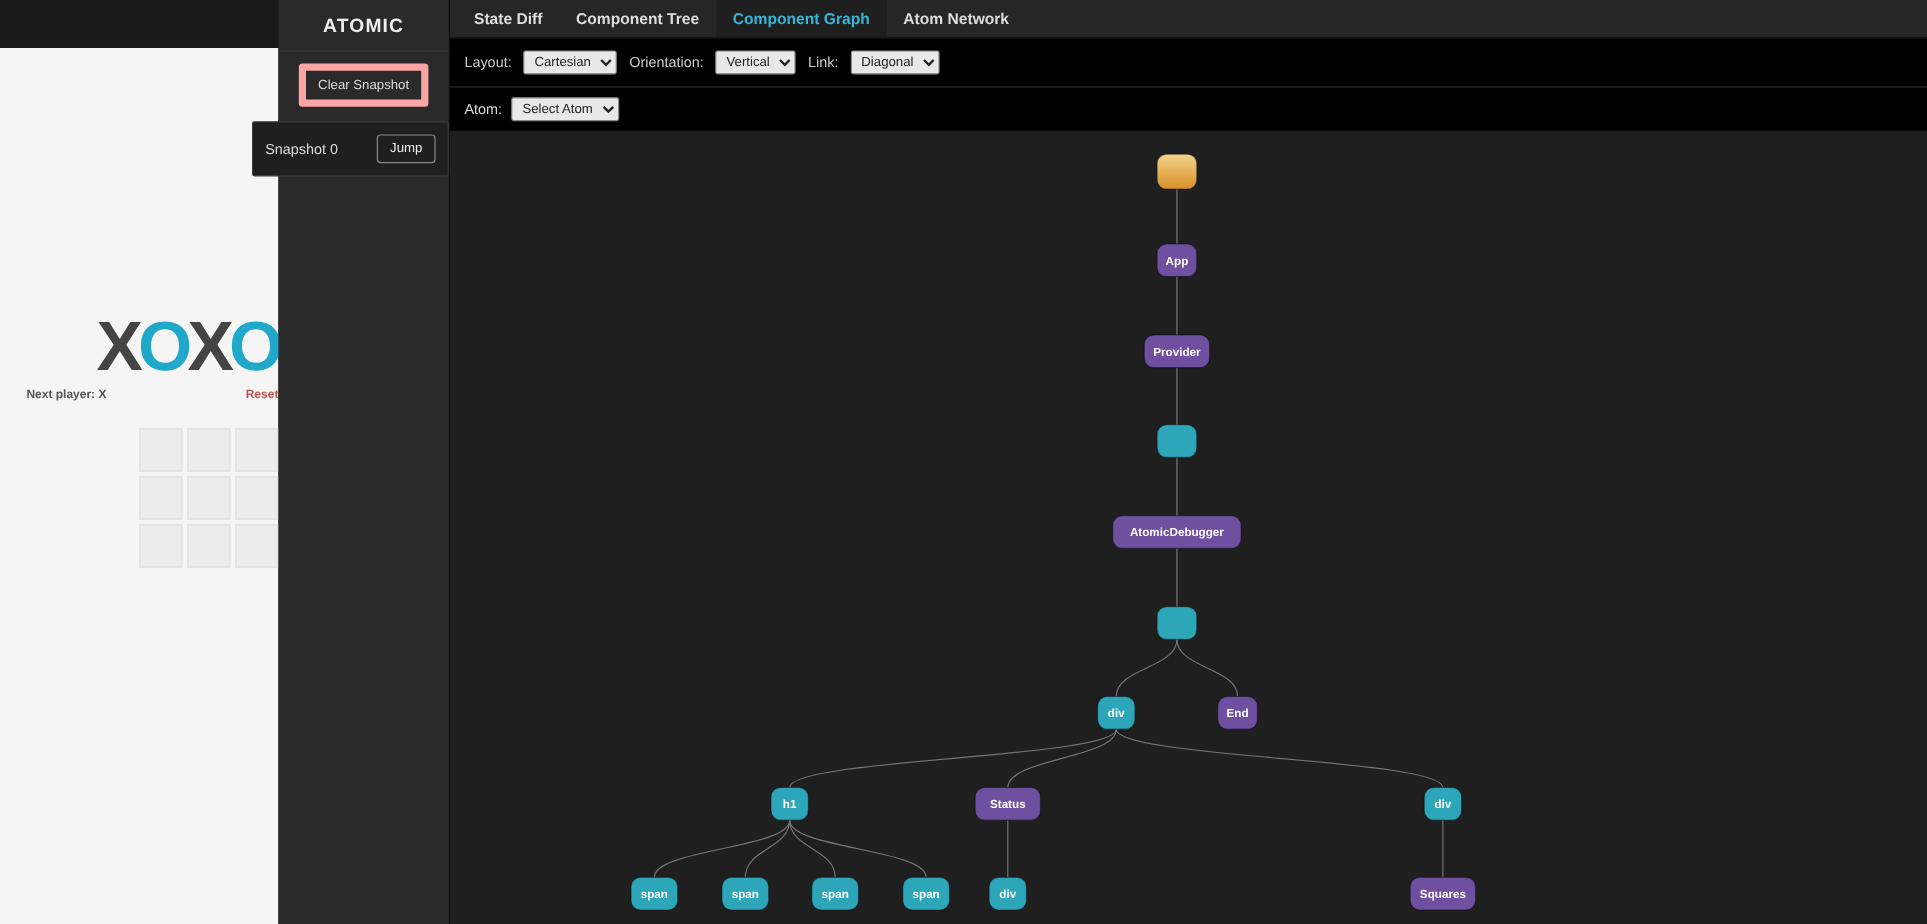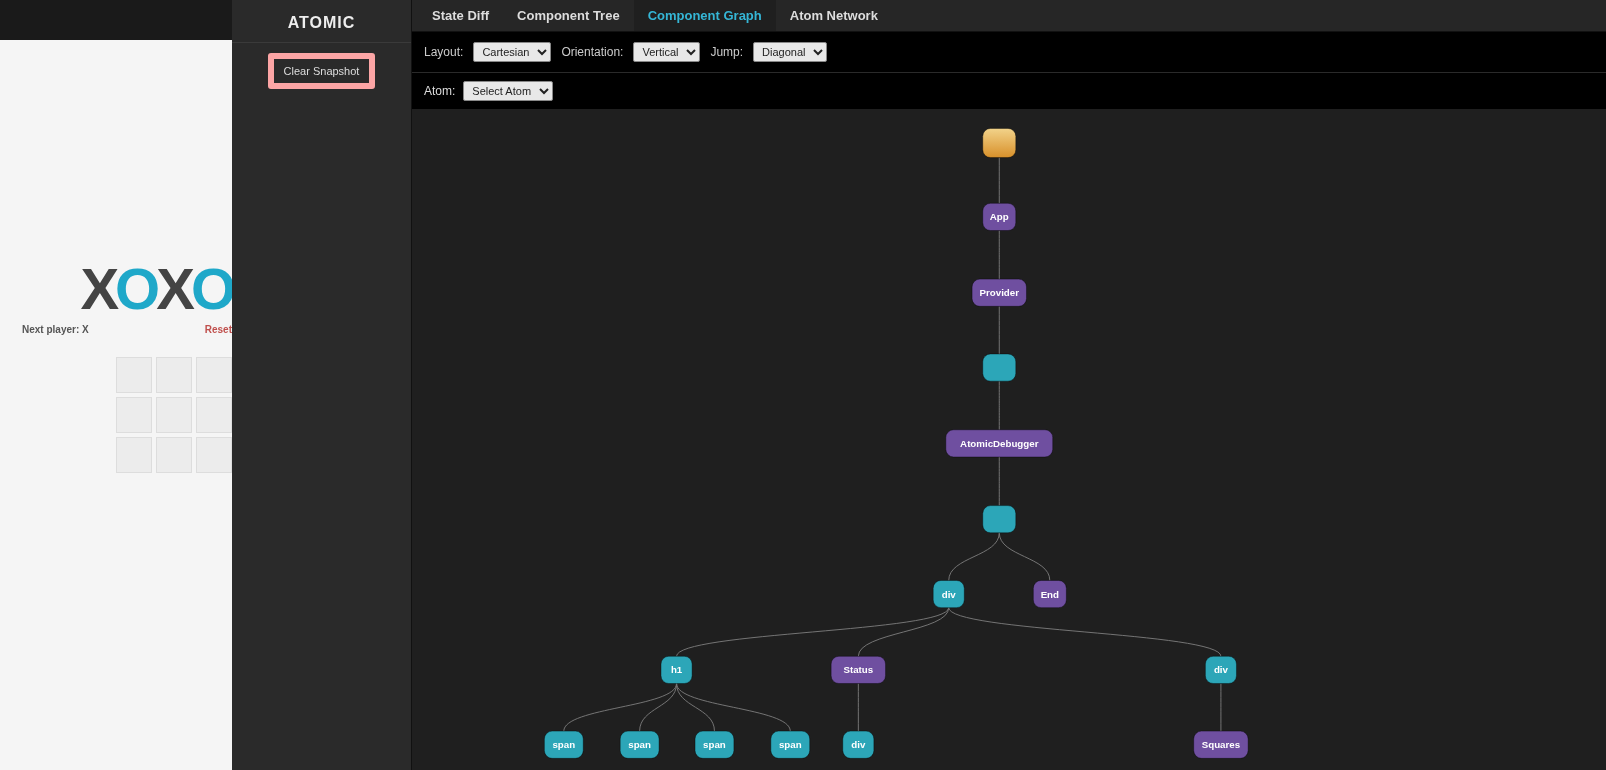--- a/index.html
+++ b/index.html
@@ -18,21 +18,21 @@
     display: flex; justify-content: space-between; width: 210px; margin-top: 6px; font-size: 10px;
     color: #555;
     font-weight: bold;
   }
   .status-row .reset { color: #c0504d; cursor: pointer; }
   .board { margin-top: 22px; display: grid; grid-template-columns: repeat(3, 36px); grid-template-rows: repeat(3, 36px); gap: 4px; }
   .board .cell { background: #ececec; border: 1px solid #ddd; }
 
   
   .snapshot-panel {
-    width: 180px; background: #2a2a2a; display: flex; flex-direction: column; align-items: flex-end;
+    width: 143px; background: #2a2a2a; display: flex; flex-direction: column; align-items: flex-end;
     border-right: 1px solid #111;
   }
   .snapshot-header {
     width: 100%; text-align: center; padding: 14px 0 10px; color: #eee; font-weight: 700; letter-spacing: 1px;
     border-bottom: 1px solid #3a3a3a;
   }
   .clear-btn {
     margin: 10px auto 12px; background: transparent; color: #ddd; border: 6px solid #fca5a5;
     padding: 6px 10px; font-size: 11px; border-radius: 3px; cursor: pointer;
   }
@@ -100,40 +100,44 @@
     <div class="cell"></div>
     <div class="cell"></div>
     <div class="cell"></div>
     <div class="cell"></div>
   </div>
 </div>
 
 <div class="snapshot-panel">
   <div class="snapshot-header">ATOMIC</div>
   <button class="clear-btn">Clear Snapshot</button>
+  <div class="snapshot-item">
+    <span>Snapshot 0</span>
+    <button class="jump-btn">Jump</button>
+  </div>
 </div>
 
 <div class="main">
   <div class="tabs">
     <div class="tab">State Diff</div>
     <div class="tab">Component Tree</div>
     <div class="tab active">Component Graph</div>
     <div class="tab">Atom Network</div>
   </div>
 
   <div class="controls-row">
     <label>Layout:</label>
     <select>
       <option>Cartesian</option>
     </select>
     <label>Orientation:</label>
     <select>
       <option>Vertical</option>
     </select>
-    <label>Jump:</label>
+    <label>Link:</label>
     <select>
       <option>Diagonal</option>
     </select>
   </div>
 
   <div class="controls-row2">
     <label>Atom:</label>
     <select>
       <option>Select Atom</option>
     </select>

